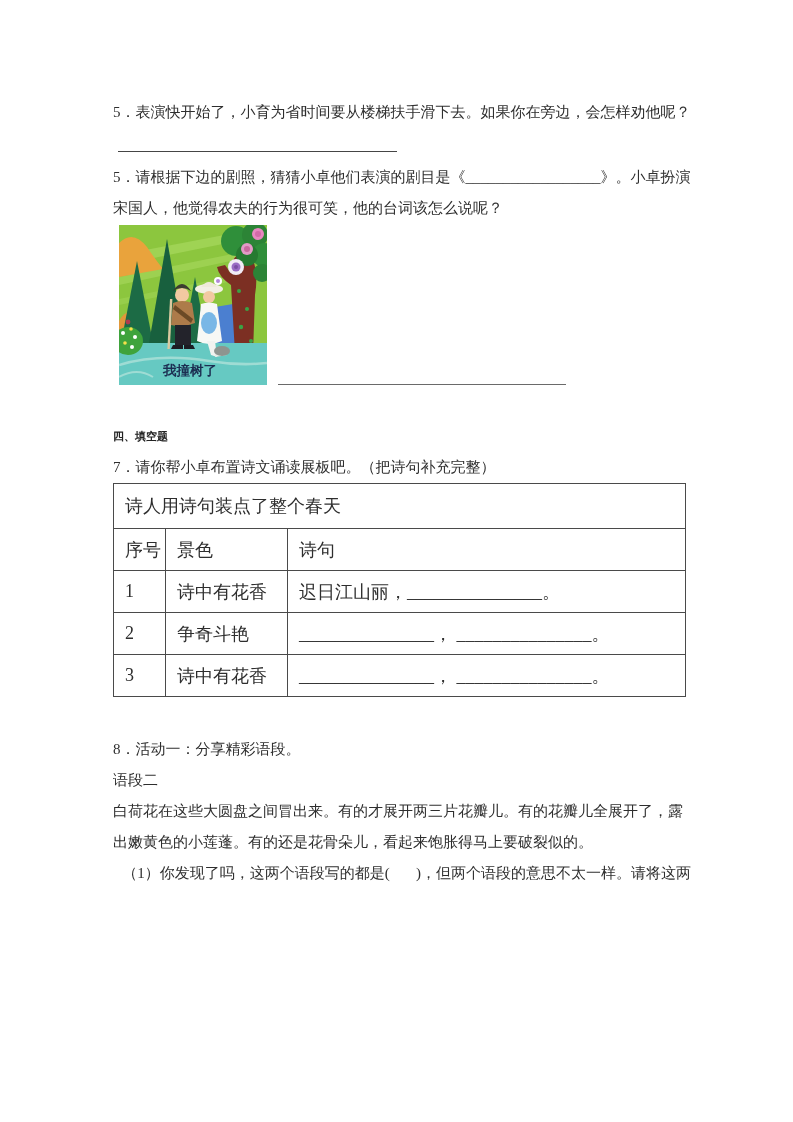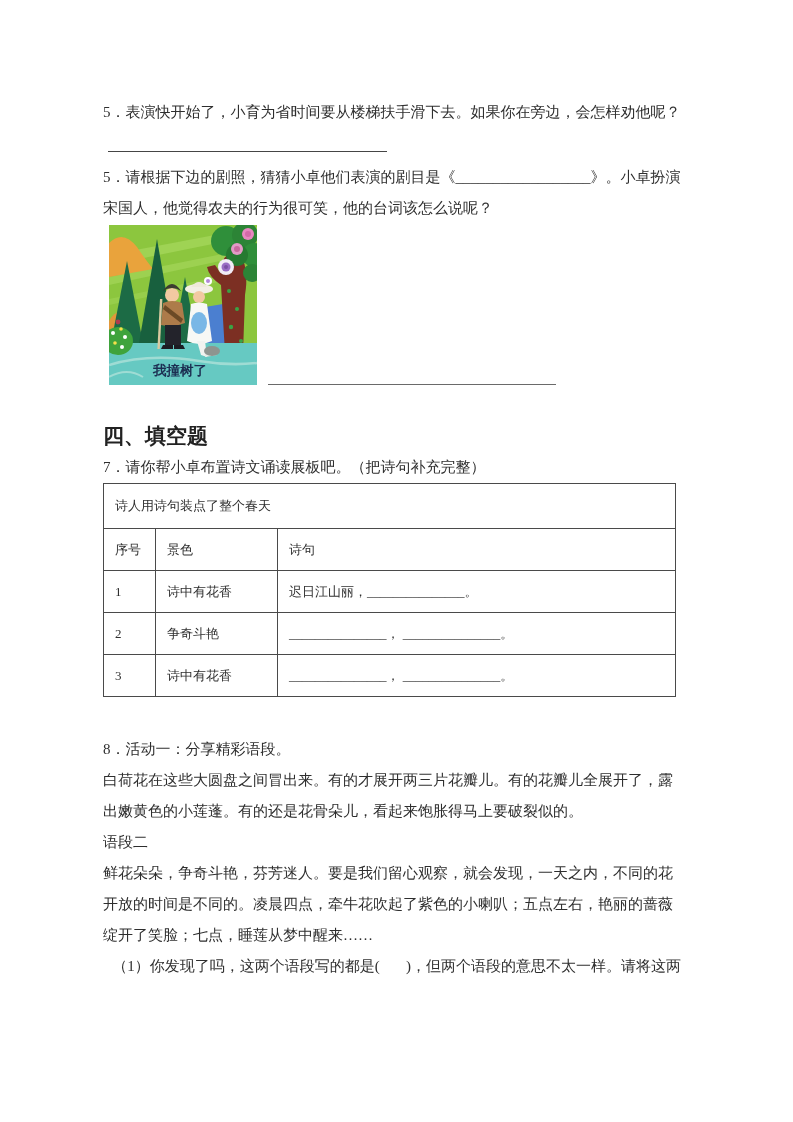--- a/index.html
+++ b/index.html
@@ -5,46 +5,46 @@
   html,body{margin:0;padding:0;background:#ffffff;}
   .page{
     position:relative;
     width:793px;height:1122px;
     background:#ffffff;
     font-family:"Liberation Serif","DejaVu Serif",serif;
     color:#2e2e2e;
     overflow:hidden;
   }
   .content{
-    position:absolute;left:103px;top:97px;width:578px;
+    position:absolute;left:113px;top:97px;width:578px;
   }
   .para{
     margin:0;font-size:15px;line-height:31px;color:#2e2e2e;
     text-align:left;letter-spacing:0;
   }
   .prewrap{white-space:pre-wrap;text-align:right;}
   .answer-line-1{
     width:279px;height:23px;margin:0 0 10px 5px;
     border-bottom:1.5px solid #454545;
   }
   .photo-row{display:flex;align-items:flex-end;margin-top:1px;}
   .stage-photo{flex:0 0 auto;margin-left:6px;display:block;}
   .answer-line-2{
     width:288px;height:0;margin-left:11px;margin-top:85px;
     border-bottom:1.5px solid #6a6a6a;
   }
   .section-heading{
-    margin:36px 0 0 0;font-size:21px;line-height:31px;
+    margin:36px 0 0 0;font-size:11px;line-height:31px;
     font-weight:bold;color:#222;
   }
   .q7-table{
     border-collapse:collapse;table-layout:fixed;
     width:572px;margin-top:0;
     border:1.5px solid #474747;
-    font-size:13px;color:#2e2e2e;
+    font-size:18px;color:#2e2e2e;
   }
   .q7-table td{
     border:1px solid #4a4a4a;
     padding:0 8px 0 11px;
     vertical-align:middle;
     overflow:hidden;white-space:nowrap;
   }
   .q7-table .banner-row td{height:44px;}
   .q7-table .hdr-row td{height:41px;}
   .q7-table .data-row td{height:41px;}
@@ -184,22 +184,21 @@
       <tr class="data-row">
         <td>3</td>
         <td>诗中有花香</td>
         <td>_______________， _______________。</td>
       </tr>
     </tbody>
       </table>
 
     <div class="q8-block">
       <p class="para">8．活动一：分享精彩语段。</p>
+      <p class="para">语段二</p>
       <p class="para">白荷花在这些大圆盘之间冒出来。有的才展开两三片花瓣儿。有的花瓣儿全展开了，露出嫩黄色的小莲蓬。有的还是花骨朵儿，看起来饱胀得马上要破裂似的。</p>
-      <p class="para">语段二</p>
-      <p class="para">鲜花朵朵，争奇斗艳，芬芳迷人。要是我们留心观察，就会发现，一天之内，不同的花开放的时间是不同的。凌晨四点，牵牛花吹起了紫色的小喇叭；五点左右，艳丽的蔷薇绽开了笑脸；七点，睡莲从梦中醒来……</p>
       <p class="para prewrap">（1）你发现了吗，这两个语段写的都是(       )，但两个语段的意思不太一样。请将这两</p>
     </div>
 
   </div>
 
   <div class="footer">试卷第2页，共4页</div>
 </div>
 
 </body></html>

